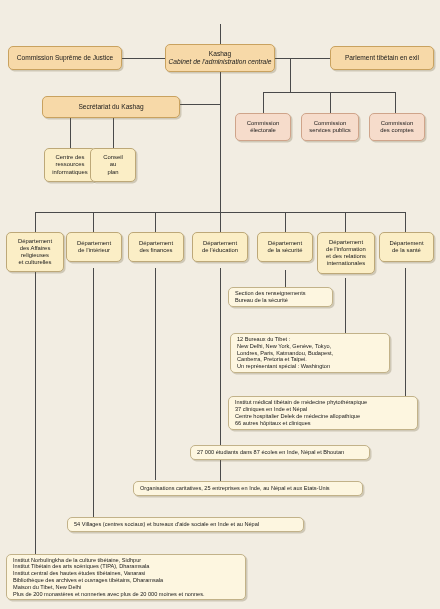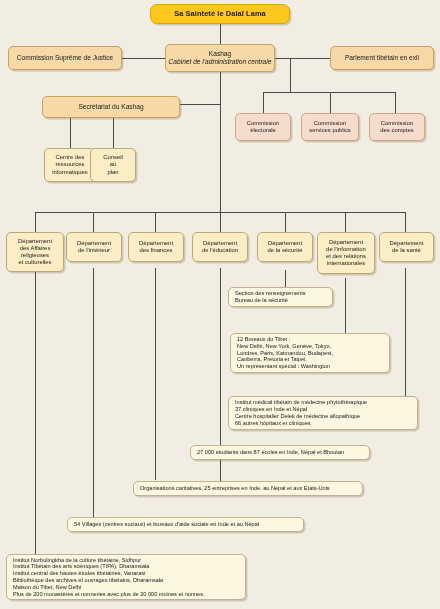--- a/index.html
+++ b/index.html
@@ -87,23 +87,20 @@
       <line x1="155" y1="268" x2="155" y2="480"></line>
       <line x1="220" y1="268" x2="220" y2="482"></line>
       <line x1="285" y1="270" x2="285" y2="290"></line>
       <line x1="345" y1="278" x2="345" y2="334"></line>
       <line x1="405" y1="268" x2="405" y2="396"></line>
 
       <line x1="35" y1="570" x2="35" y2="570"></line>
     </g>
   </svg>
 
-  <div class="box root" style="left:150px;top:4px;width:140px;height:20px;">
-    <span>Sa Sainteté le Dalaï Lama</span>
-  </div>
 
   <div class="box lvl2" style="left:8px;top:46px;width:114px;height:24px;">
     <span>Commission Suprême de Justice</span>
   </div>
 
   <div class="box kashag" style="left:165px;top:44px;width:110px;height:28px;flex-direction:column;justify-content:center;">
     <span>Kashag</span>
     <span class="it">Cabinet de l'administration centrale</span>
   </div>
 

